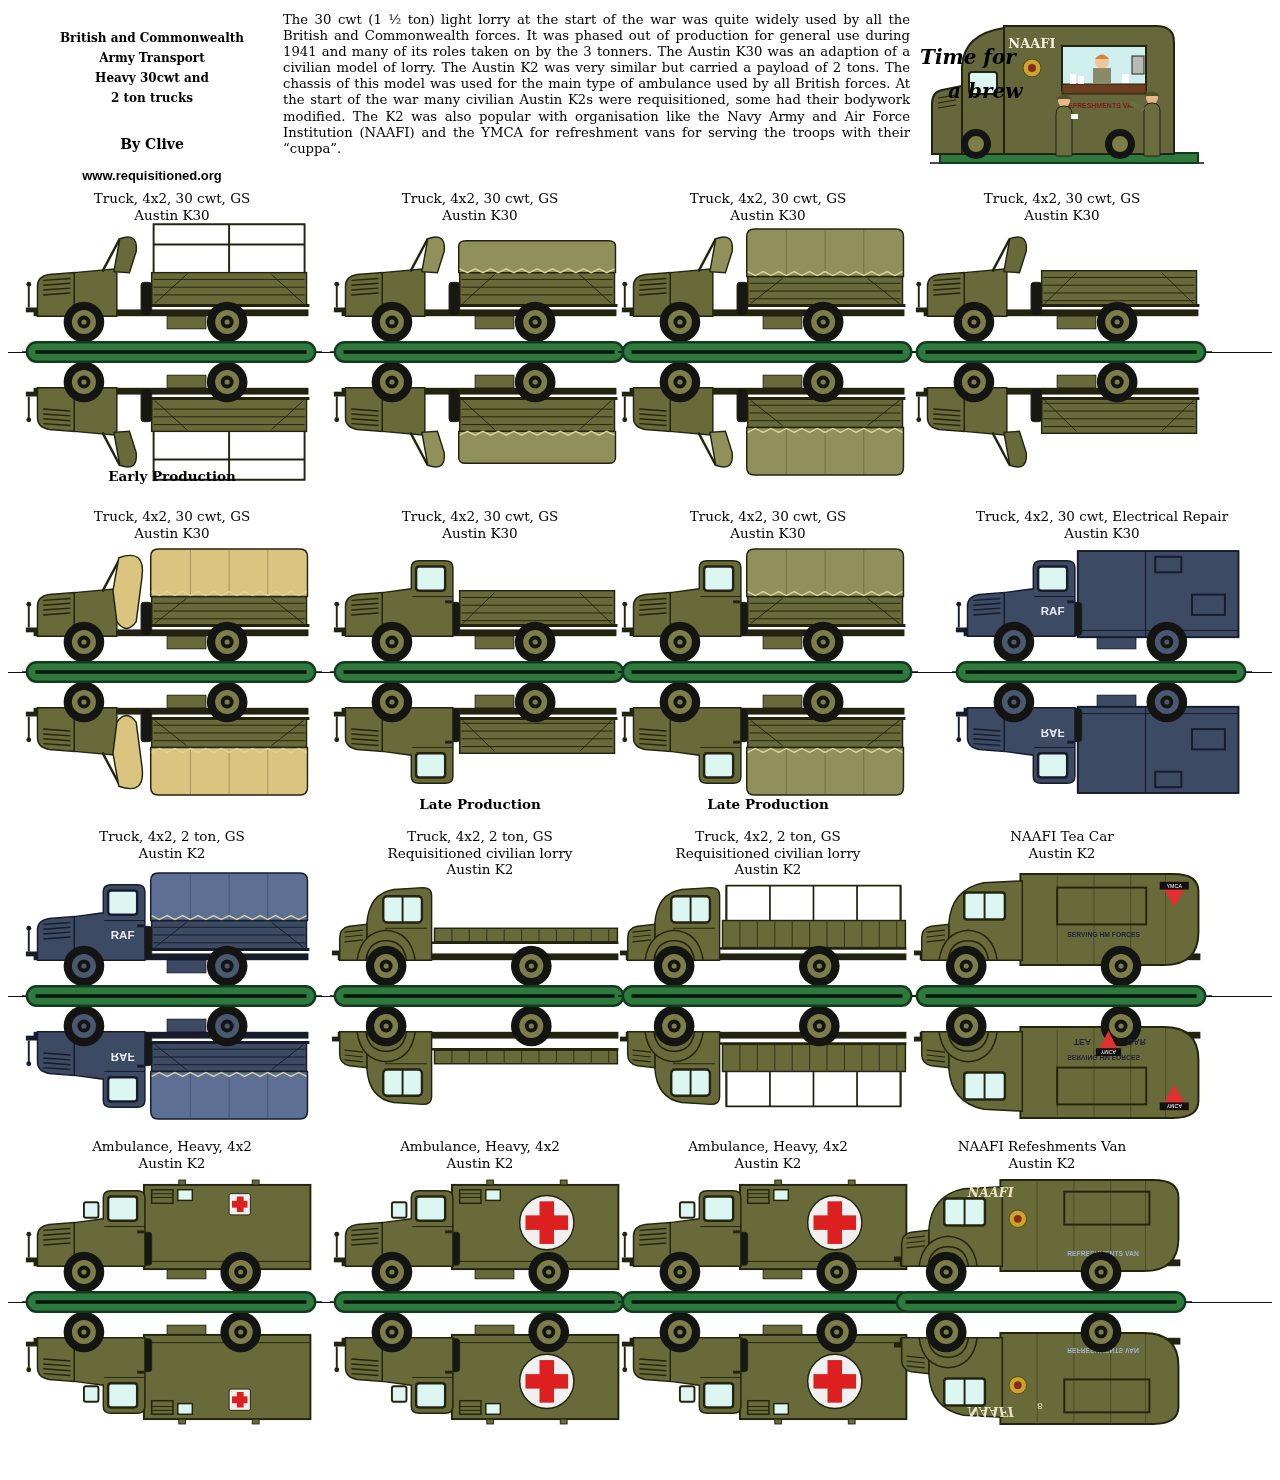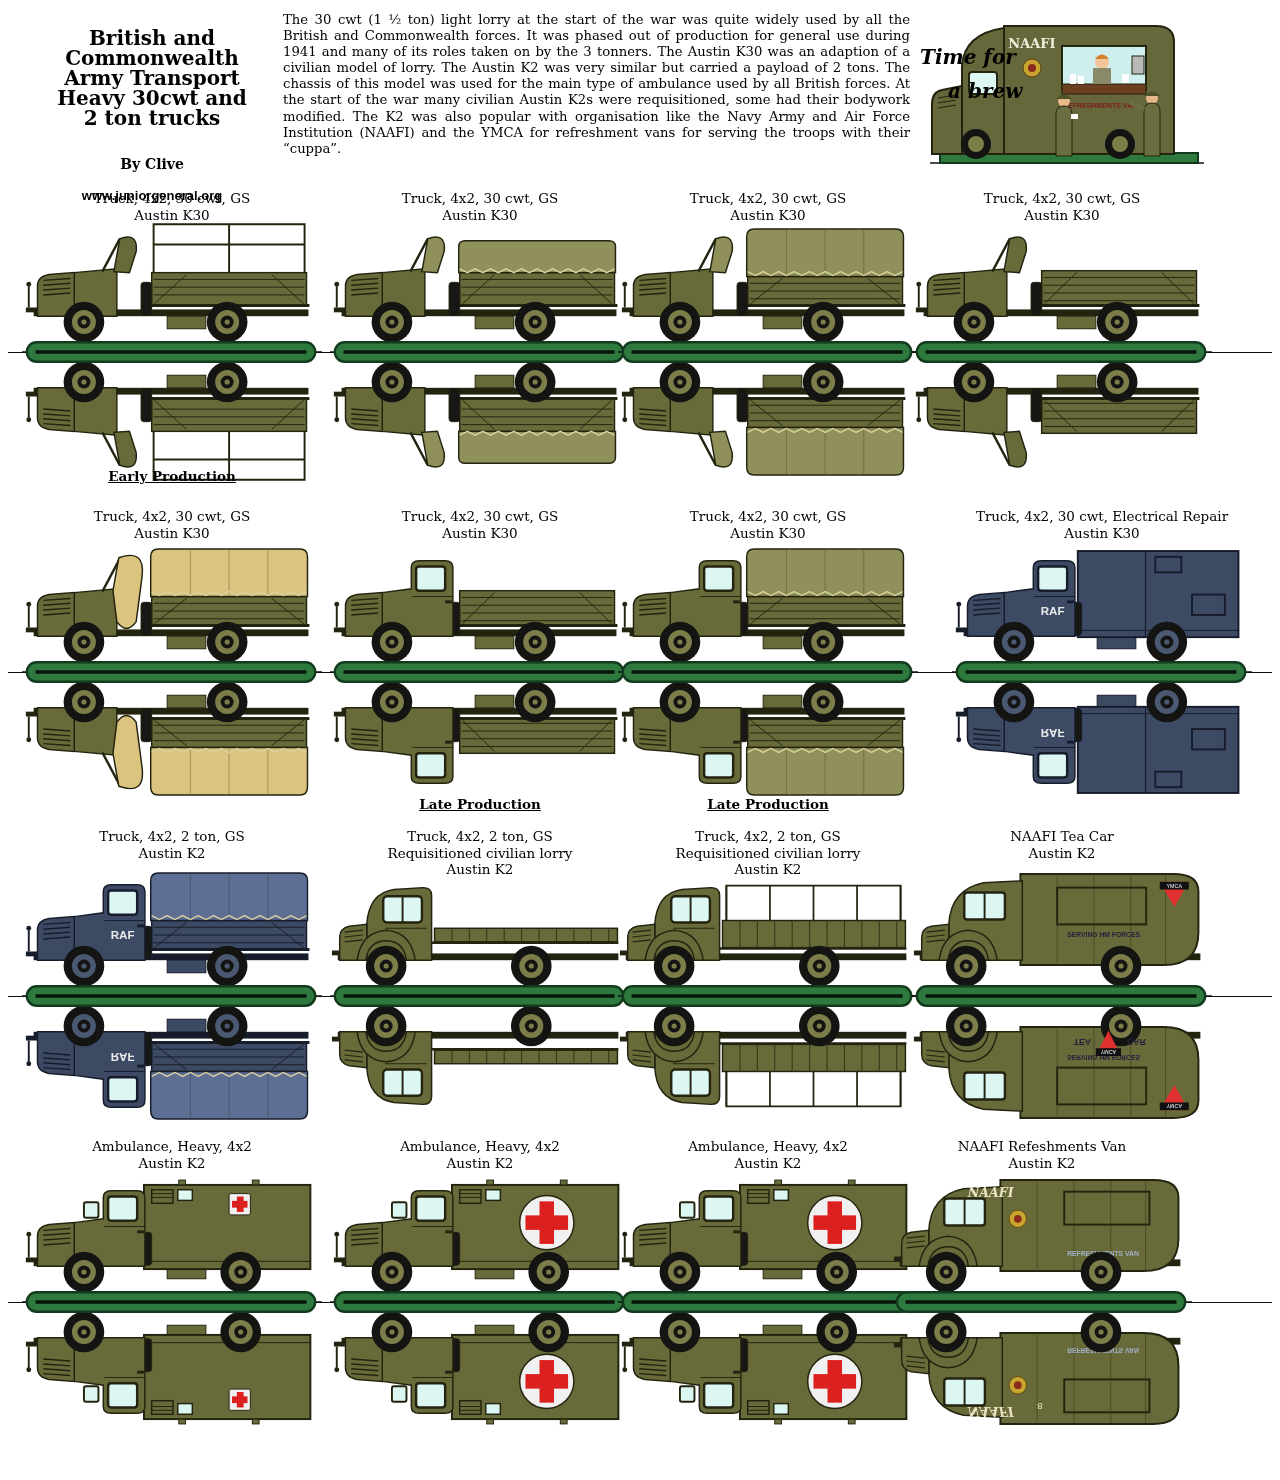--- a/index.html
+++ b/index.html
@@ -1,43 +1,43 @@
 <!DOCTYPE html>
 <html><head>
 <meta charset="utf-8">
 <style>
   html,body{margin:0;padding:0;background:#fff;}
   #sheet{position:relative;width:1280px;height:1480px;background:#ffffff;overflow:hidden;
          font-family:"DejaVu Serif",serif;color:#000;}
   .title-block{position:absolute;left:24px;top:28px;width:256px;text-align:center;}
-  .title-line{font-weight:bold;font-size:20px;line-height:20px;}
+  .title-line{font-weight:bold;font-size:12px;line-height:20px;}
   .author{font-weight:bold;font-size:14px;margin-top:28px;}
   .website{font-weight:bold;font-size:13px;margin-top:16px;font-family:"Liberation Sans",sans-serif;}
   .description{position:absolute;left:283px;top:12px;width:627px;font-weight:normal;
                font-size:13.2px;line-height:16.1px;text-align:justify;}
   .cartoon{position:absolute;left:912px;top:6px;width:296px;height:164px;}
   .row-line{position:absolute;left:8px;width:1264px;height:0;border-top:1.5px solid #101010;}
   .cell{position:absolute;width:300px;height:320px;}
   .cell-label{position:absolute;top:4px;left:0;width:100%;text-align:center;
               font-weight:normal;font-size:13.5px;line-height:16.5px;}
   .cell-svg{position:absolute;left:0;}
-  .sub-label{position:absolute;left:0;width:100%;text-align:center;font-weight:bold;font-size:13.5px;text-decoration:underline;}
+  .sub-label{position:absolute;left:0;width:100%;text-align:center;font-weight:bold;font-size:13.5px;}
 </style>
 </head>
 <body>
 
 <div id="sheet">
 
   <div class="title-block">
     <div class="title-line">British and Commonwealth</div>
     <div class="title-line">Army Transport</div>
     <div class="title-line">Heavy 30cwt and</div>
     <div class="title-line">2 ton trucks</div>
     <div class="author">By Clive</div>
-    <div class="website">www.juniorgeneral.org</div>
+    <div class="website">www.requisitioned.org</div>
   </div>
 
   <div class="description">The 30 cwt (1 ½ ton) light lorry at the start of the war was quite widely used by all the British and Commonwealth forces. It was phased out of production for general use during 1941 and many of its roles taken on by the 3 tonners. The Austin K30 was an adaption of a civilian model of lorry. The Austin K2 was very similar but carried a payload of 2 tons. The chassis of this model was used for the main type of ambulance used by all British forces. At the start of the war many civilian Austin K2s were requisitioned, some had their bodywork modified. The K2 was also popular with organisation like the Navy Army and Air Force Institution (NAAFI) and the YMCA for refreshment vans for serving the troops with their “cuppa”.</div>
 
   <svg class="cartoon" viewBox="0 0 296 164" width="296" height="164">
     <line x1="18" y1="157" x2="292" y2="157" stroke="#101010" stroke-width="1.5"></line>
     <rect x="28" y="147" width="258" height="10" fill="#2E7A3E" stroke="#123B1E" stroke-width="2"></rect>
     <g>
       <path d="M92,20 H244 Q262,20 262,36 V148 H92 Z" fill="#66673A" stroke="#23240F" stroke-width="2"></path>
       <path d="M50,60 Q52,28 92,22 L92,148 H50 Z" fill="#66673A" stroke="#23240F" stroke-width="2"></path>

